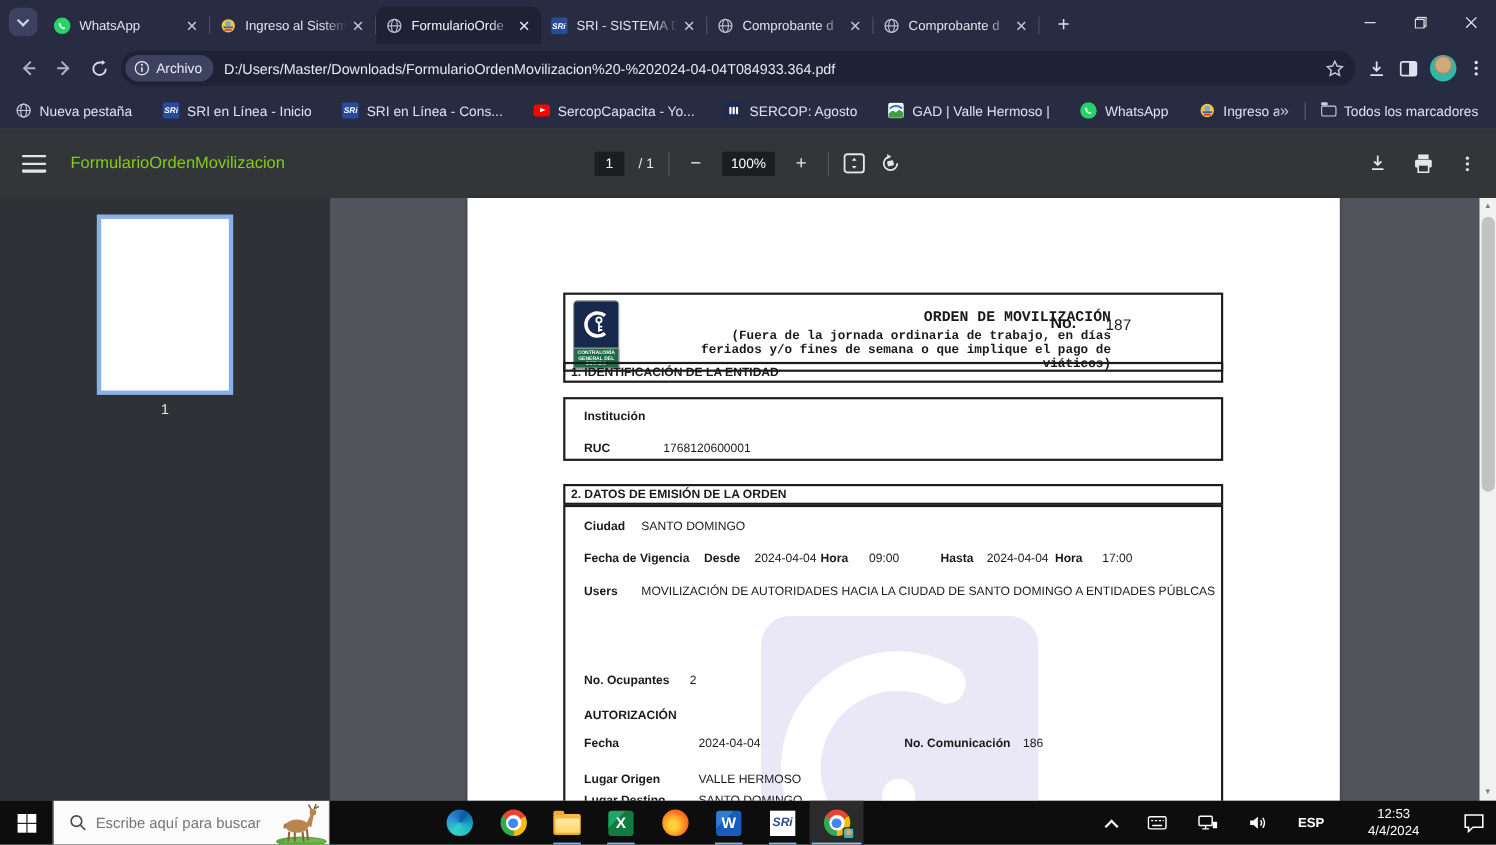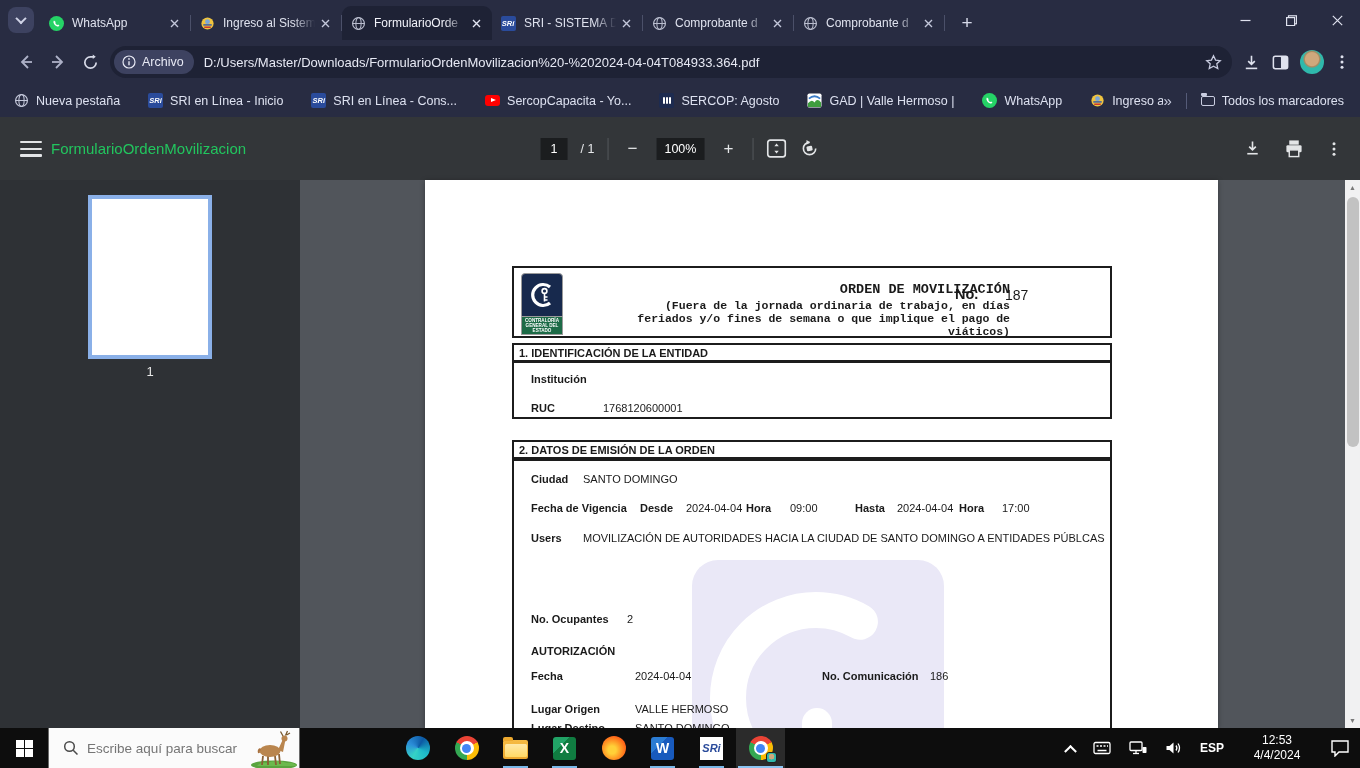--- a/index.html
+++ b/index.html
@@ -47,21 +47,21 @@
   .yt-fav { width:15px; height:11px; border-radius:3px; background:#f00; position:relative; }
   .yt-fav:before { content:""; position:absolute; left:5.5px; top:3px; border-left:5px solid #fff; border-top:2.8px solid transparent; border-bottom:2.8px solid transparent; }
   .sercop-fav { width:15px; height:15px; border-radius:2px; background:#1d2b50; display:flex; align-items:center; justify-content:center; gap:1.4px; }
   .sercop-fav i { width:2px; height:7px; background:#fff; border-radius:1px; }
   .cge-fav { width:15px; height:15px; border-radius:3px; background:#17294d; display:flex; align-items:center; justify-content:center; }
 
   
   .pdf-toolbar { position:absolute; left:0; top:117px; width:1360px; height:63px; background:#333639; color:#e8eaec; }
   .hamb { position:absolute; left:20px; top:24px; width:22px; }
   .hamb i { display:block; height:2.4px; background:#e3e5e7; margin-bottom:4.2px; border-radius:1px; }
-  .doc-title { position:absolute; left:51px; top:23px; font-size:15px; color:#22c55e; }
+  .doc-title { position:absolute; left:64px; top:23px; font-size:15px; color:#84cc16; }
   .pdf-center { position:absolute; left:50%; top:0; transform:translateX(-50%); height:63px; display:flex; align-items:center; gap:13px; }
   .pgbox { width:27px; height:22px; background:#1b1d1f; border:none; color:#fff; text-align:center; font-size:12.5px; font-family:"Liberation Sans",sans-serif; }
   .zoombox { width:48px; height:22px; background:#1b1d1f; color:#fff; text-align:center; font-size:12.5px; line-height:22px; }
   .vsep { width:1px; height:22px; background:#55585c; }
   .zbtn { font-size:17px; color:#e3e5e7; width:22px; text-align:center; }
   .pdf-right { position:absolute; right:18px; top:0; height:63px; display:flex; align-items:center; gap:22px; }
 
   
   .sidebar { position:absolute; left:0; top:180px; width:300px; height:548px; background:#2e3135; }
   .thumb { position:absolute; left:88px; top:15px; width:124px; height:164px; background:#8ab0e8; padding:4px; }
@@ -113,21 +113,21 @@
   .badge { position:absolute; right:8px; bottom:5px; width:11px; height:11px; border-radius:3px; background:radial-gradient(circle at 50% 40%, #cfa87c 0 38%, #2fb9ac 44% 100%); border:1px solid #222; }
   .edge-ball { width:24px; height:24px; border-radius:50%; background:conic-gradient(from 210deg, #35d2c6, #2b8dd8, #0c59a4, #1db8c9, #35d2c6); }
   .ff-ball { width:24px; height:24px; border-radius:50%; background:radial-gradient(circle at 42% 58%, #ffd038 0 20%, #ff9b26 45%, #ff6117 72%, #d64a0e 100%); }
   .xfolder { width:25px; height:19px; position:relative; background:linear-gradient(#f6bb43,#eda92f); border-radius:2px; margin-top:3px; }
   .xfolder:before { content:""; position:absolute; left:0; top:-3px; width:10px; height:4px; background:#eda92f; border-radius:2px 2px 0 0; }
   .xfolder:after { content:""; position:absolute; left:1.5px; top:4px; width:22px; height:13px; background:linear-gradient(#ffe9a8,#ffd965); border-radius:1.5px; }
   .officeicon { width:23px; height:23px; border-radius:3px; color:#fff; font-weight:bold; font-size:14px; display:flex; align-items:center; justify-content:center; }
   .xl { background:linear-gradient(135deg,#21a366 0 35%,#107c41 35%); }
   .wd { background:linear-gradient(135deg,#2b7cd3 0 35%,#185abd 35%); }
   .sri-task { width:23px; height:23px; background:#fff; color:#2a4b9b; font-weight:bold; font-style:italic; font-size:11px; display:flex; align-items:center; justify-content:center; }
-  .tray { margin-left:auto; display:flex; align-items:center; gap:18px; padding-right:6px; }
+  .tray { margin-left:auto; display:flex; align-items:center; gap:28px; padding-right:6px; }
   .tray-chev { width:9px; height:9px; border-left:2px solid #fff; border-top:2px solid #fff; transform:rotate(45deg) translate(2px,2px); }
   .esp { font-size:12px; font-weight:bold; }
   .clock { width:70px; text-align:center; font-size:12px; line-height:15px; }
   svg { display:block; }
 </style>
 </head>
 <body>
 
 <div id="screen">
 
@@ -475,21 +475,21 @@
             </div>
         </div>
         <div class="ftitle-wrap">
           <div class="ftitle">ORDEN DE MOVILIZACIÓN</div>
           <div class="fsub">(Fuera de la jornada ordinaria de trabajo, en días feriados y/o fines de semana o que implique el pago de viáticos)</div>
         </div>
         <span class="fno-label">No.</span>
         <span class="fno-value">187</span>
       </div>
 
-      <div class="fbox" style="top:77px; height:19px;">
+      <div class="fbox" style="top:63px; height:19px;">
         <div class="sec-title">1. IDENTIFICACIÓN DE LA ENTIDAD</div>
       </div>
       <div class="fbox" style="top:95px; height:58px;">
         <div class="frow" style="top:10px;">
           <b style="left:17px">Institución</b>
         </div>
         <div class="frow" style="top:39px;">
           <b style="left:17px">RUC</b>
           <span style="left:89px">1768120600001</span>
         </div>

